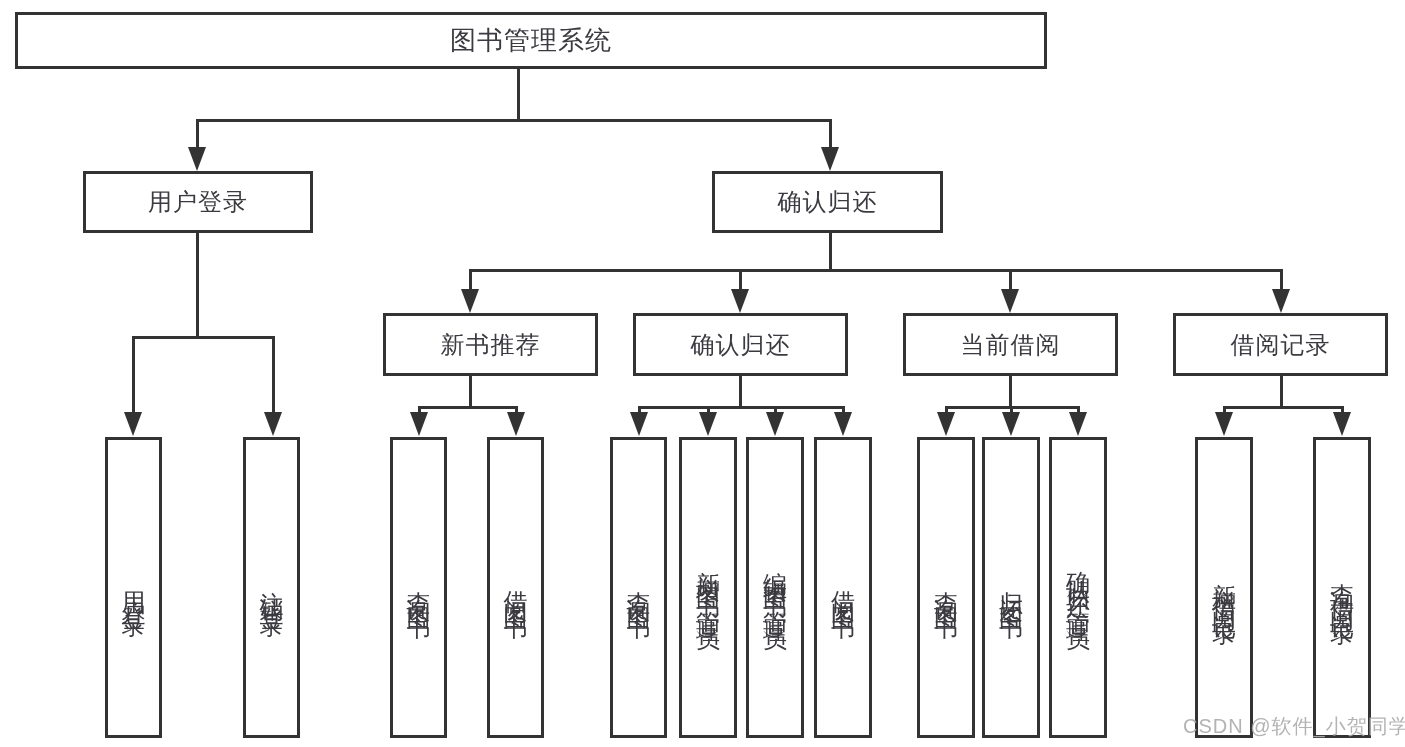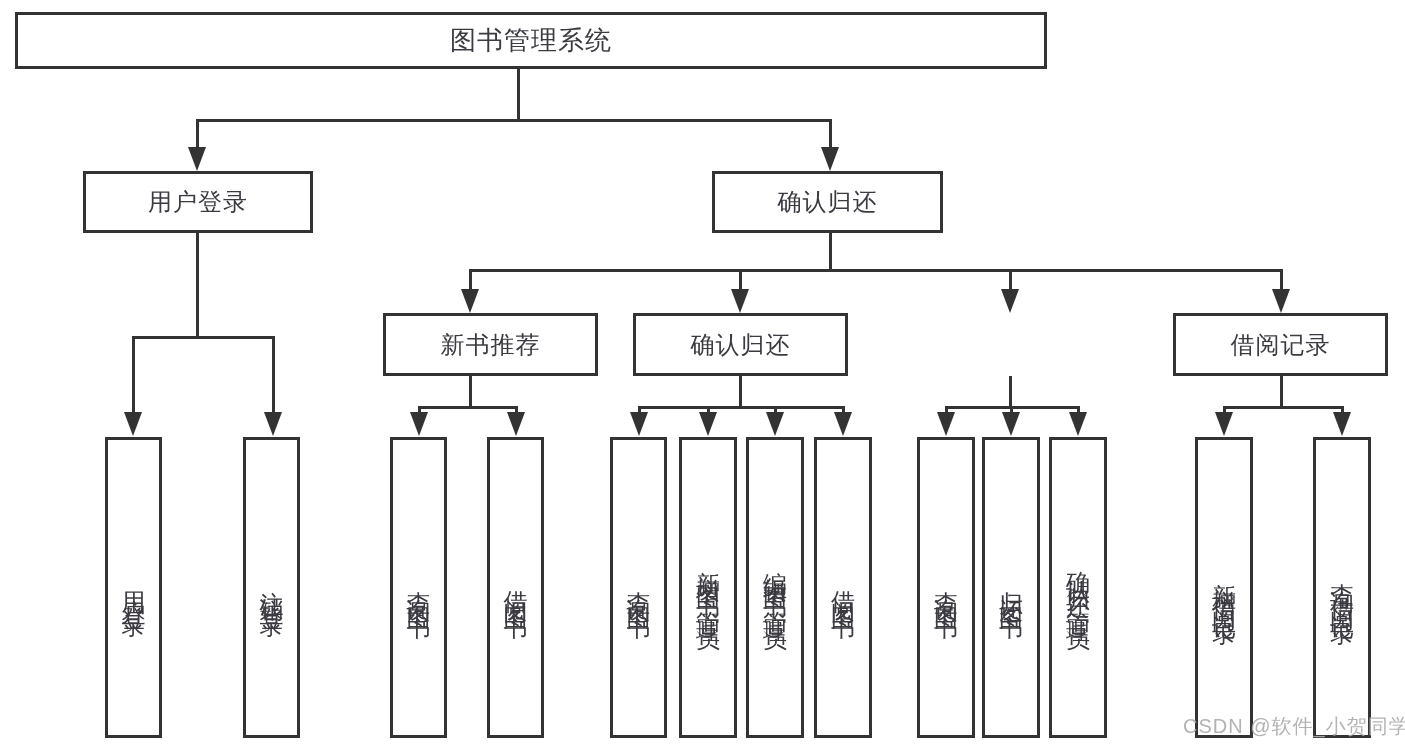--- a/index.html
+++ b/index.html
@@ -119,20 +119,21 @@
     <div class="line" style="left: 1222.5px; top: 405.5px; width: 121px; height: 3px;"></div>
     <div class="line" style="left: 1222.5px; top: 407px; width: 3px; height: 9px;"></div>
     <div class="arrowhead" style="left: 1215px; top: 412px;"></div>
     <div class="line" style="left: 1340.5px; top: 407px; width: 3px; height: 9px;"></div>
     <div class="arrowhead" style="left: 1333px; top: 412px;"></div>
     <div class="node h title" style="left: 15px; top: 12px; width: 1032px; height: 57px;">图书管理系统</div>
     <div class="node h" style="left: 83px; top: 171px; width: 230px; height: 62px;">用户登录</div>
     <div class="node h" style="left: 712px; top: 171px; width: 231px; height: 62px;">确认归还</div>
     <div class="node h" style="left: 383px; top: 313px; width: 215px; height: 63px;">新书推荐</div>
     <div class="node h" style="left: 633px; top: 313px; width: 215px; height: 63px;">确认归还</div>
+    <div class="node h" style="left: 903px; top: 313px; width: 215px; height: 63px;">当前借阅</div>
     <div class="node h" style="left: 1173px; top: 313px; width: 215px; height: 63px;">借阅记录</div>
     <div class="node v" style="left: 105px; top: 437px; width: 57px; height: 301px;">用户登录</div>
     <div class="node v" style="left: 243px; top: 437px; width: 57px; height: 301px;">注销登录</div>
     <div class="node v" style="left: 390px; top: 437px; width: 57px; height: 301px;">查询图书</div>
     <div class="node v" style="left: 487px; top: 437px; width: 57px; height: 301px;">借阅图书</div>
     <div class="node v" style="left: 610px; top: 437px; width: 57px; height: 301px;">查询图书</div>
     <div class="node v" style="left: 679px; top: 437px; width: 58px; height: 301px;">新增图书（管理员）</div>
     <div class="node v" style="left: 746px; top: 437px; width: 58px; height: 301px;">编辑图书（管理员）</div>
     <div class="node v" style="left: 814px; top: 437px; width: 58px; height: 301px;">借阅图书</div>
     <div class="node v" style="left: 917px; top: 437px; width: 58px; height: 301px;">查询图书</div>

